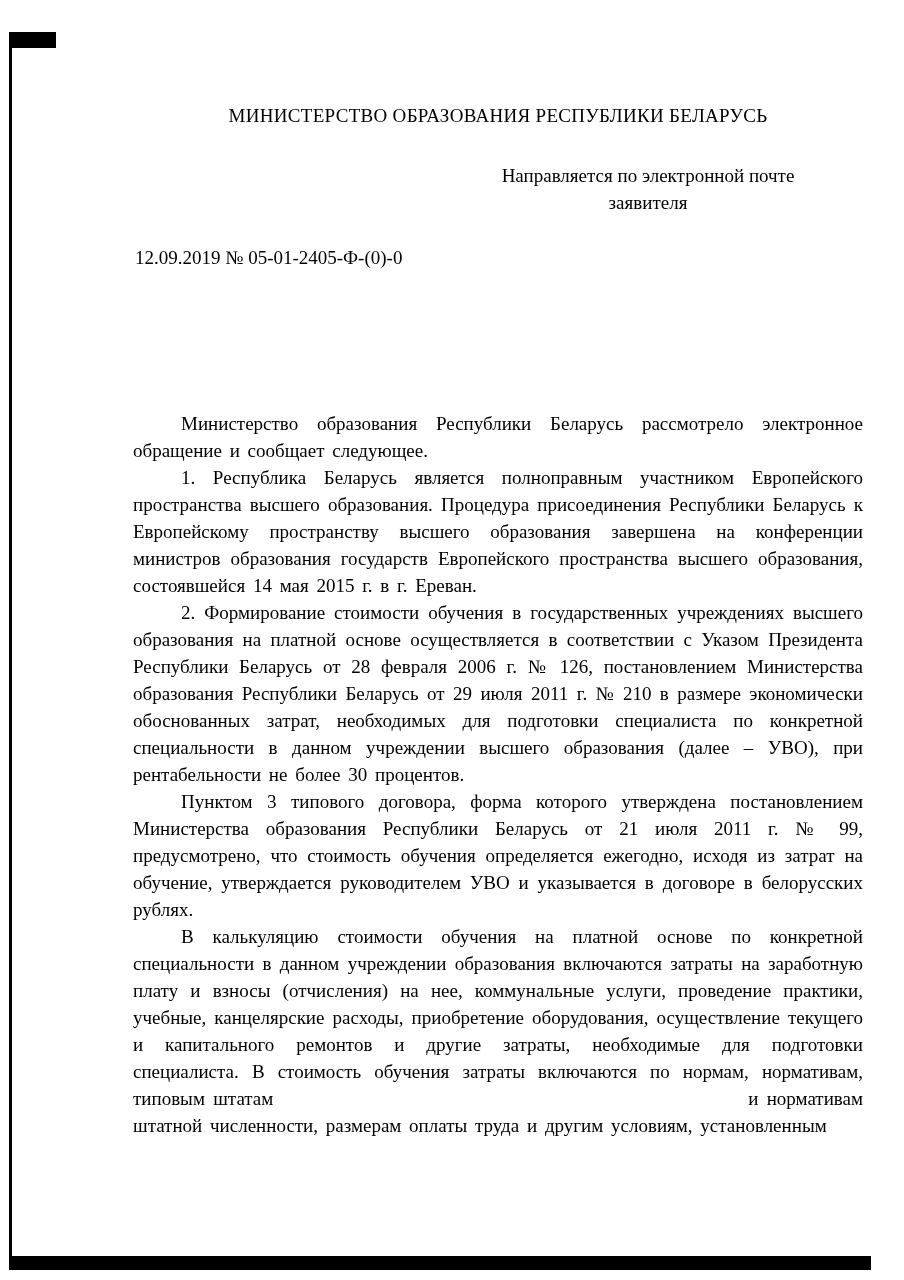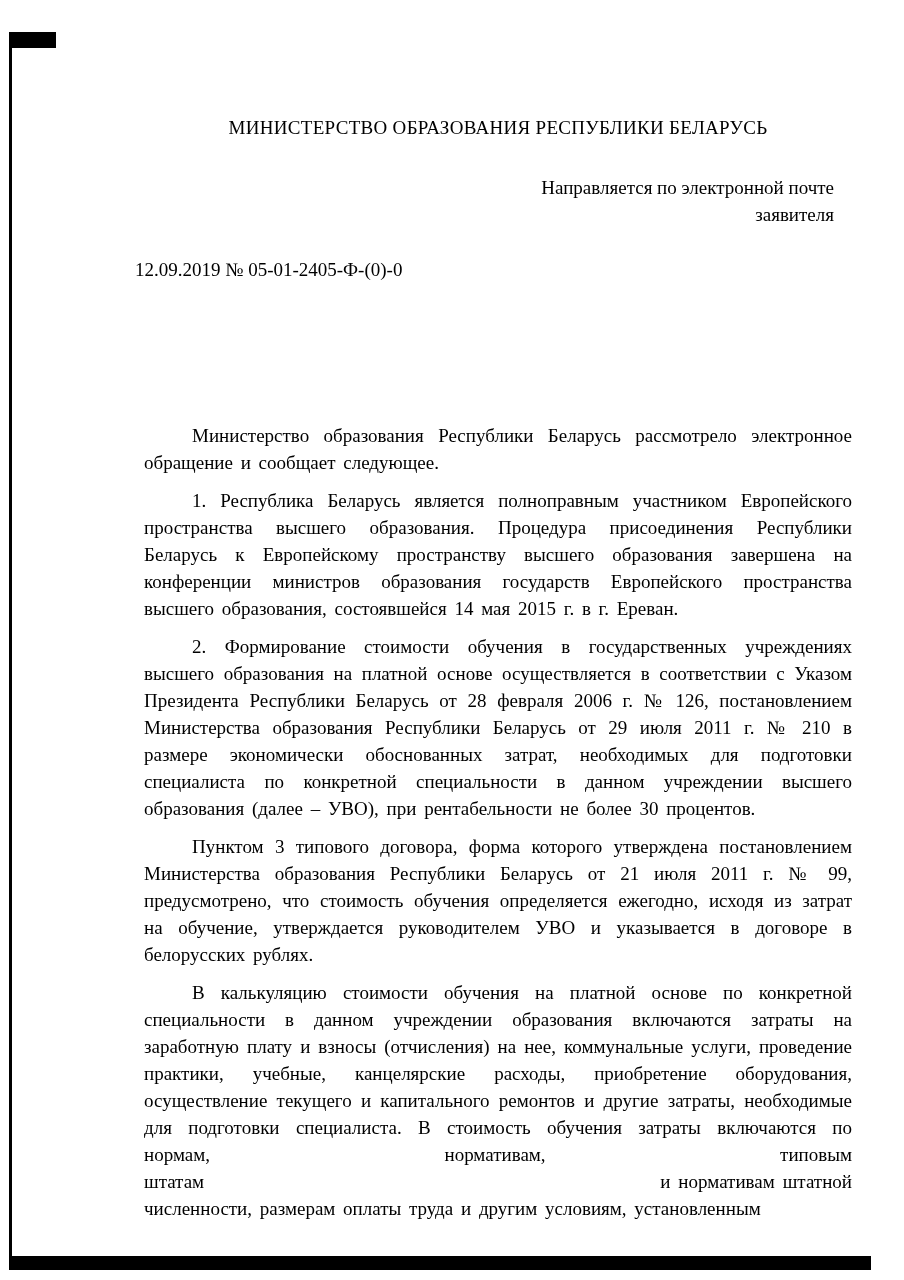--- a/index.html
+++ b/index.html
@@ -18,53 +18,53 @@
   }
   
   .artifact { position: absolute; background: #000000; }
   .artifact.corner { left: 9px; top: 32px; width: 47px; height: 16px; }
   .artifact.left-line { left: 9px; top: 44px; width: 3px; height: 1218px; }
   .artifact.bottom-bar { left: 9px; top: 1256px; width: 862px; height: 14px; }
 
   .content {
     position: absolute;
     left: 133px;
-    top: 12px;
+    top: 0;
     width: 730px;
   }
   .doc-title {
     margin: 104px 0 0 0;
     text-align: center;
     font-size: 19px;
     font-weight: 400;
     letter-spacing: 0.3px;
     line-height: 24px;
   }
   .delivery-note {
     margin: 34px 0 0 329px;
     width: 372px;
     font-size: 19px;
     line-height: 27px;
-    text-align: right;
+    text-align: center;
   }
   .ref-line {
     margin: 30px 0 0 2px;
     font-size: 19px;
     line-height: 24px;
     white-space: nowrap;
   }
   .body-text {
     margin-top: 140px;
     font-size: 19px;
     line-height: 27px;
     text-align: justify;
     word-spacing: 3px;
   }
   .body-text p {
-    margin: 11px;
+    margin: 0;
     padding: 0;
     text-indent: 48px;
   }
 </style>
 </head>
 <body>
 
 <div class="page">
 
   <div class="artifact corner"></div>

